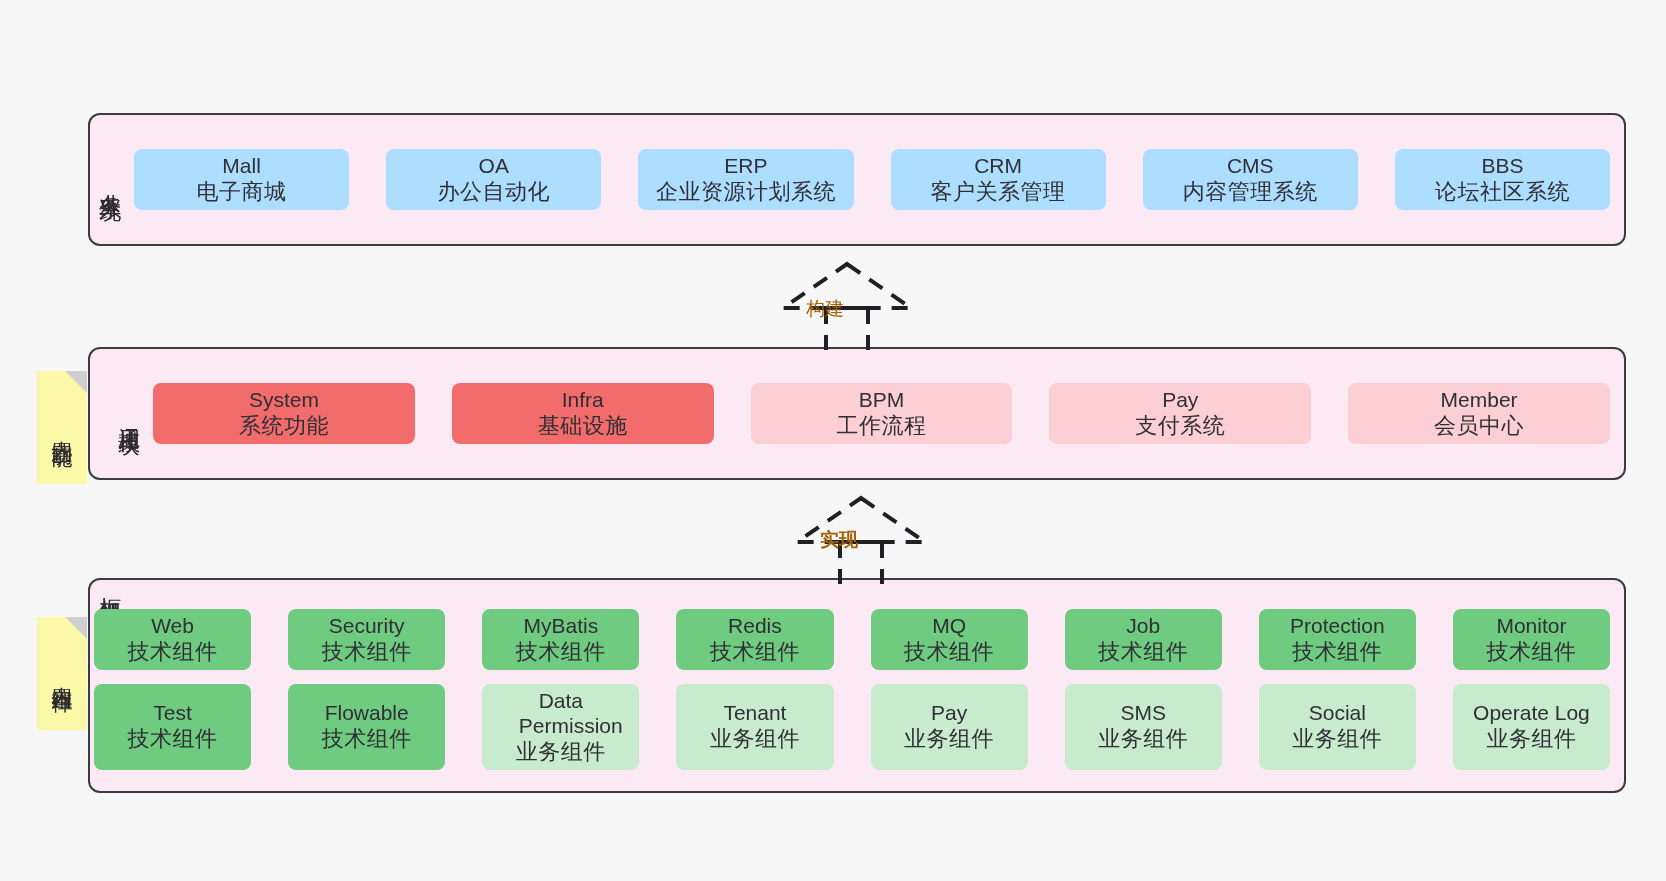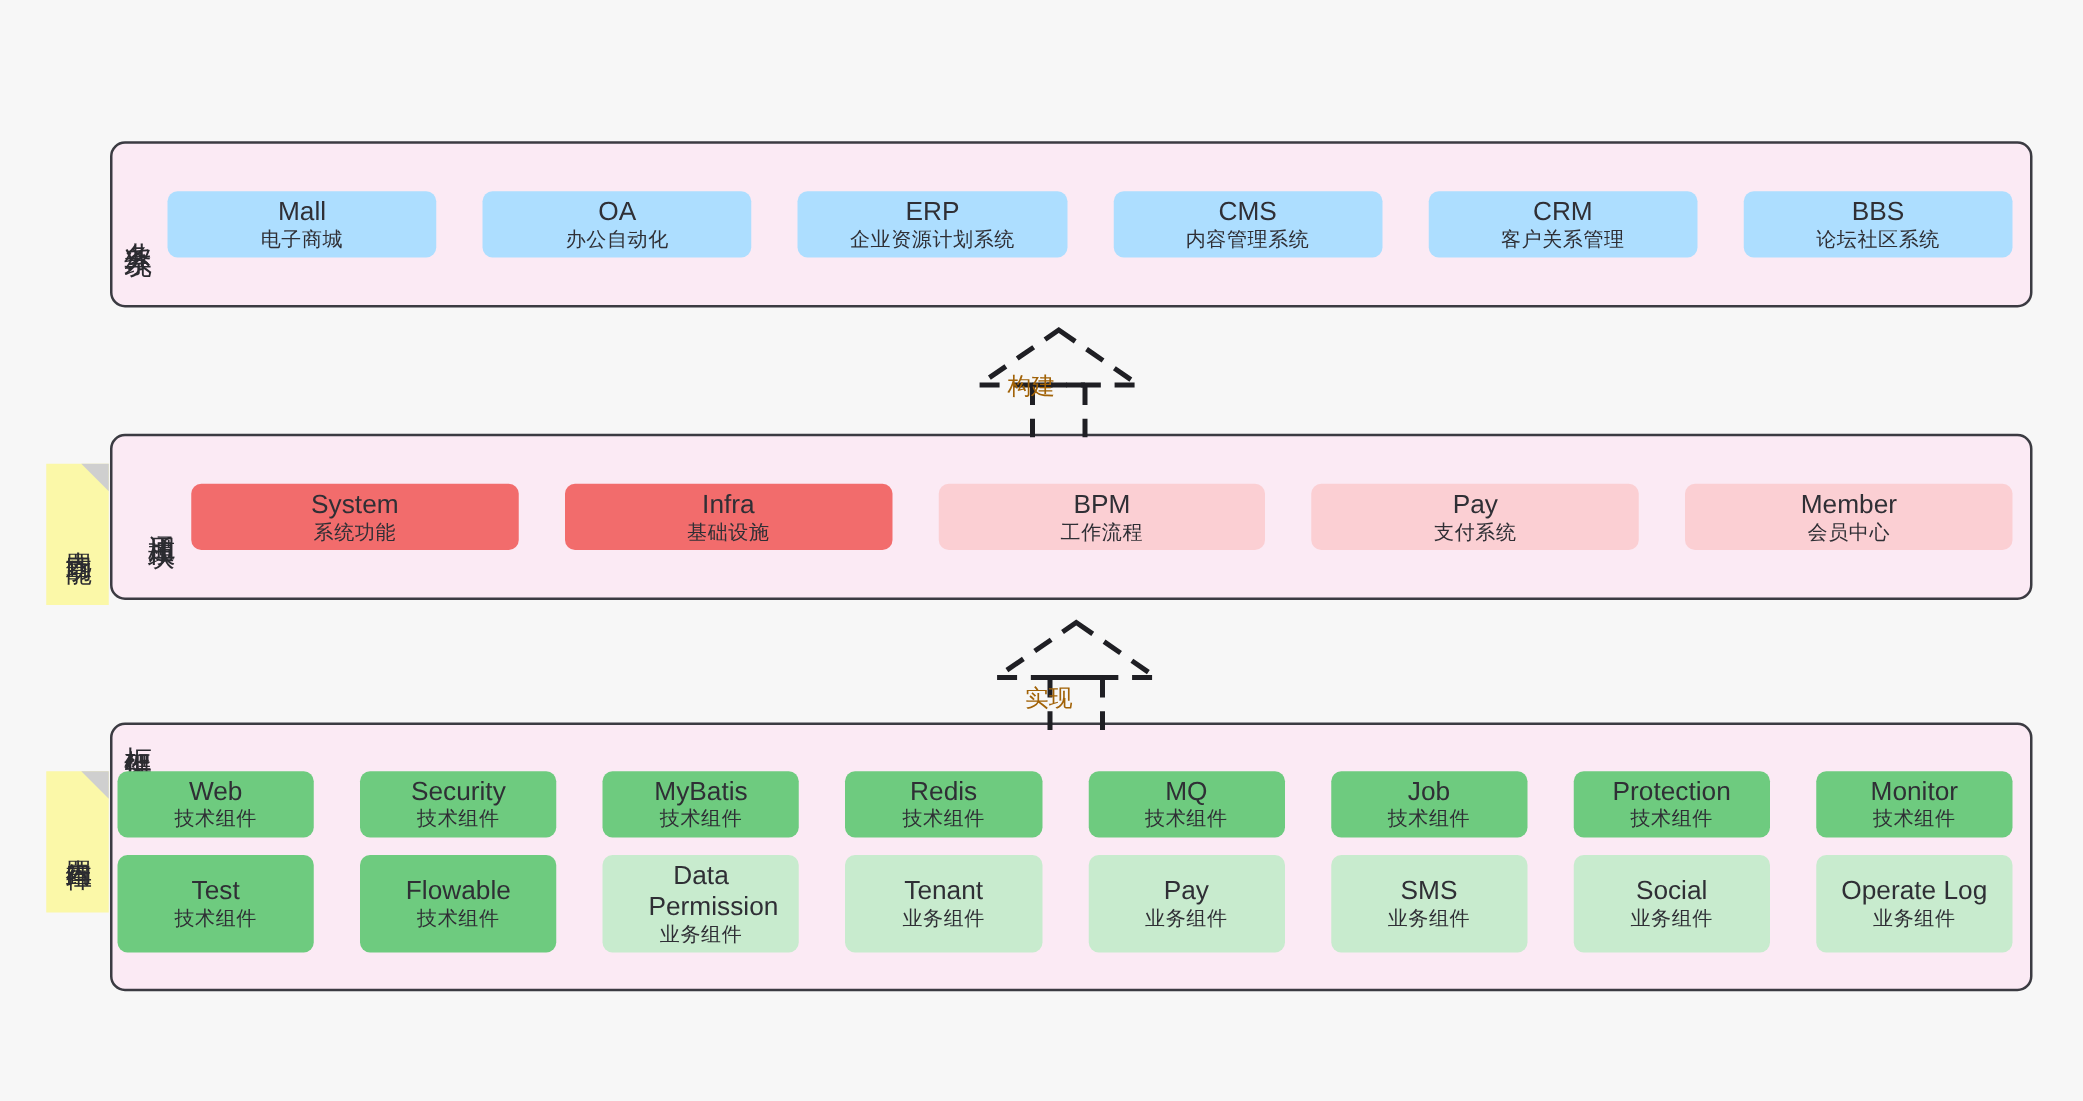--- a/index.html
+++ b/index.html
@@ -76,21 +76,21 @@
     line-height: 1.22;
     padding: 4px 6px;
     box-sizing: border-box;
     user-select: none;
   }
   .node .t-en {
     font-size: 21px;
     color: #2f2f35;
   }
   .node .t-cn {
-    font-size: 16px;
+    font-size: 22px;
     color: #2f2f35;
     letter-spacing: 0.5px;
   }
 
   
   .n-blue        { background: #addeff; }
   .n-red-solid   { background: #f26c6c; }
   .n-red-light   { background: #fbcfd3; align-items: center; }
   .n-green-solid { background: #6ecb7f; }
   .n-green-light { background: #c8ebce; }
@@ -154,27 +154,27 @@
           <span class="t-en">OA</span>
           <span class="t-cn">办公自动化</span>
         </div>
 
         <div class="node n-blue">
           <span class="t-en">ERP</span>
           <span class="t-cn">企业资源计划系统</span>
         </div>
 
         <div class="node n-blue">
+          <span class="t-en">CRM</span>
+          <span class="t-cn">客户关系管理</span>
+        </div>
+
+        <div class="node n-blue">
           <span class="t-en">CMS</span>
           <span class="t-cn">内容管理系统</span>
-        </div>
-
-        <div class="node n-blue">
-          <span class="t-en">CRM</span>
-          <span class="t-cn">客户关系管理</span>
         </div>
 
         <div class="node n-blue">
           <span class="t-en">BBS</span>
           <span class="t-cn">论坛社区系统</span>
         </div>
 
       </div>
     </div>
   </div>
@@ -231,21 +231,21 @@
     </div>
   </div>
 
   <div class="connector" style="left:772px; top:492px; width:180px; height:92px;">
     <svg width="180" height="92" viewBox="0 0 180 92">
       <polygon points="89,6 153,50 25,50" fill="none" stroke="#1f1f24" stroke-width="4" stroke-dasharray="16,11" stroke-linejoin="miter"></polygon>
       <line x1="68" y1="50" x2="68" y2="92" stroke="#1f1f24" stroke-width="4" stroke-dasharray="16,11"></line>
       <line x1="110" y1="50" x2="110" y2="92" stroke="#1f1f24" stroke-width="4" stroke-dasharray="16,11"></line>
       <line x1="68" y1="50" x2="110" y2="50" stroke="#1f1f24" stroke-width="4" stroke-dasharray="16,11"></line>
     </svg>
-    <span class="conn-label" style="left:48px; top:54px;">实现</span>
+    <span class="conn-label" style="left:48px; top:35px;font-weight:bold;">实现</span>
   </div>
 
   <div class="note" id="note-framework" style="left:37px; top:617px; width:50px; height:113px;">
     <span class="fold"></span>
     <span>内置组件</span>
   </div>
 
   <div class="layer" id="layer-framework" style="left:88px; top:578px; width:1538px; height:215px;flex-direction:column;">
     <div class="layer-label">框架组件</div>
     <div class="layer-body">

